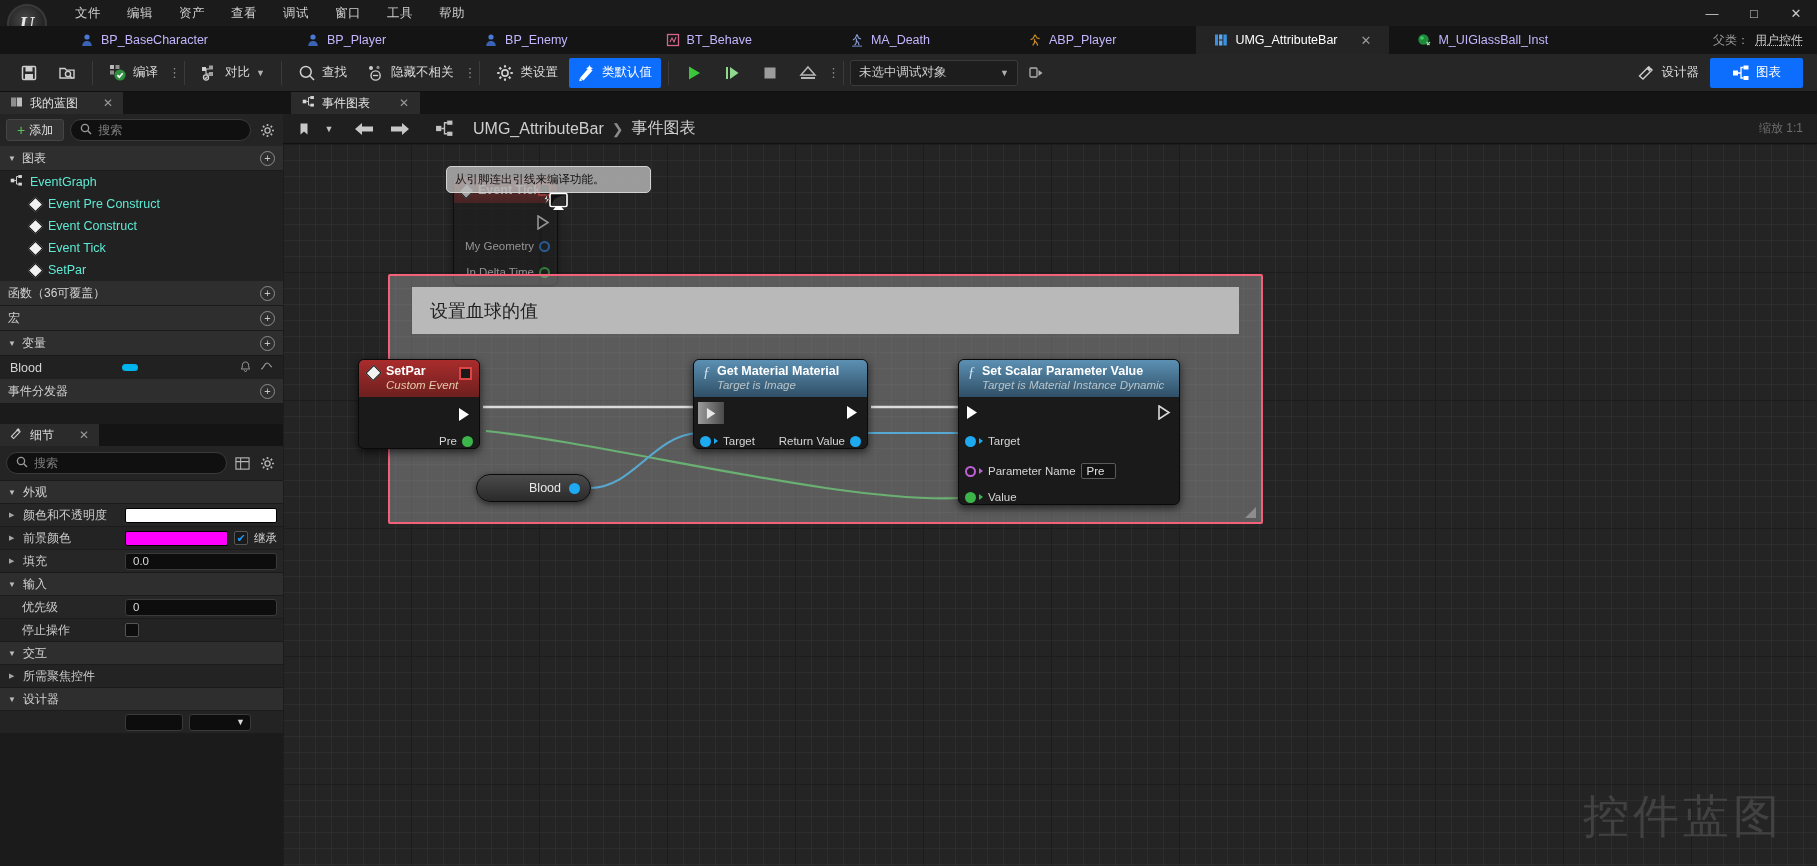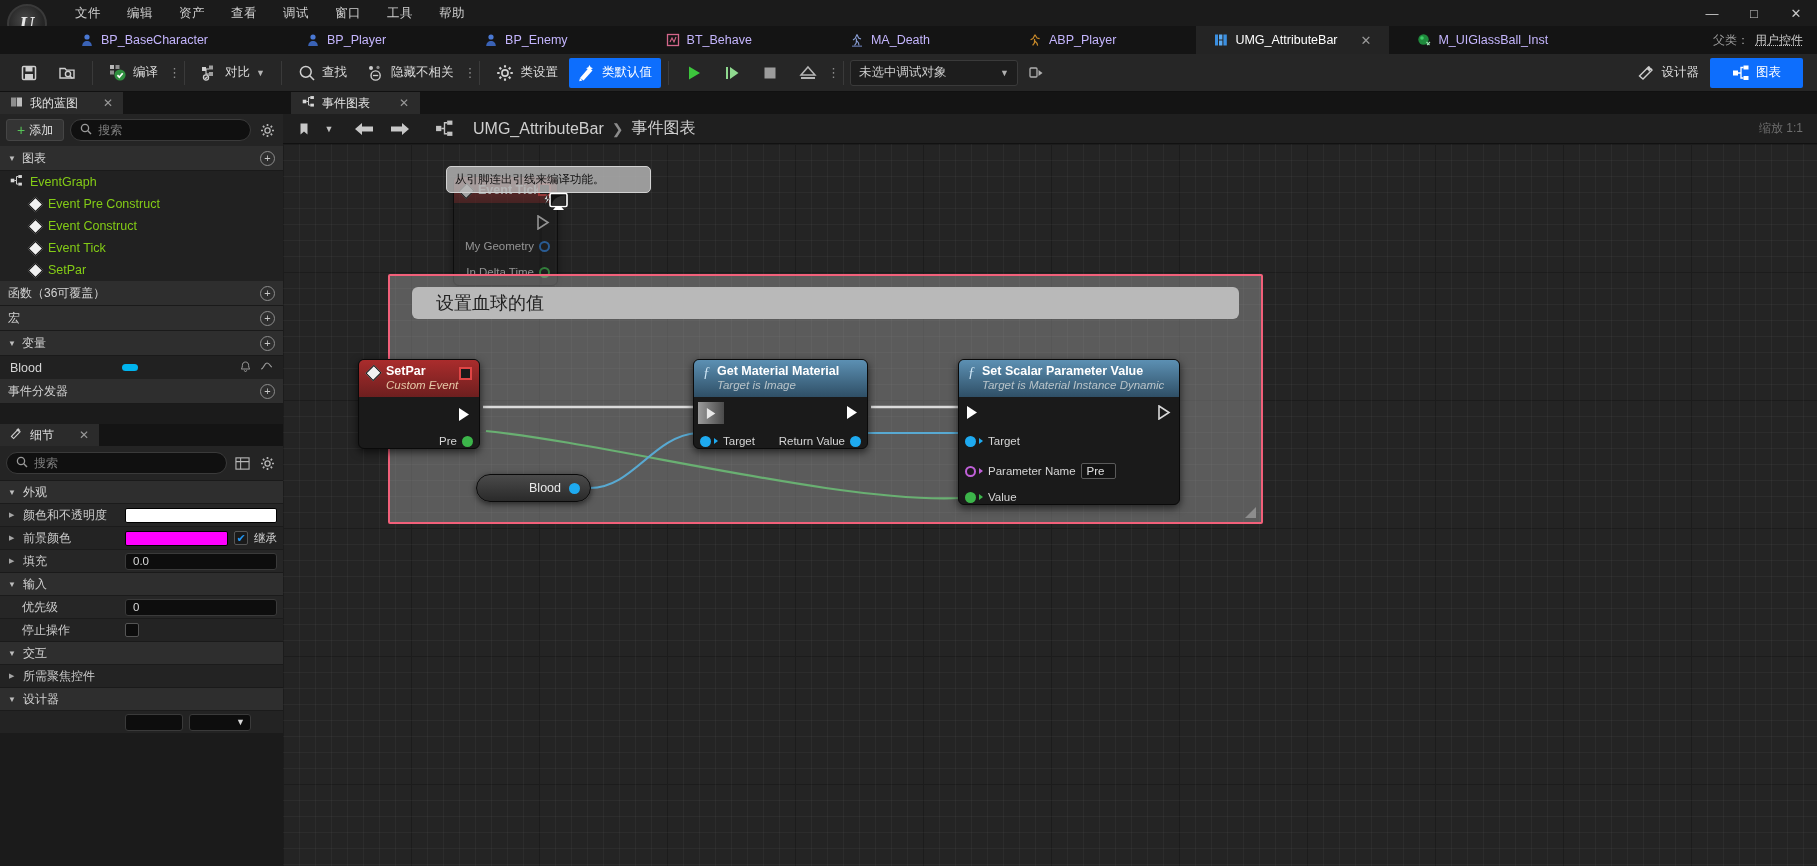--- a/index.html
+++ b/index.html
@@ -107,21 +107,21 @@
     background: #2e2e2e; font-size: 12px; color: #d2d2d2;
     border-bottom: 1px solid #1a1a1a; position: relative;
   }
   .sec-head .tri { margin-right: 6px; font-size: 8px; color: #bdbdbd; }
   .sec-head .plusc {
     position: absolute; right: 8px; width: 15px; height: 15px; border-radius: 50%;
     border: 1px solid #8c8c8c; color: #c8c8c8; font-size: 11px; line-height: 13px;
     text-align: center;
   }
   .tree-row {
-    display: flex; align-items: center; height: 22px; font-size: 12.5px; color: #84cc16;
+    display: flex; align-items: center; height: 22px; font-size: 12.5px; color: #5eead4;
     background: #212121; padding-left: 10px; gap: 7px;
   }
   .tree-row.indent1 { padding-left: 30px; }
   .dia {
     width: 11px; height: 11px; background: #f2f2f2; transform: rotate(45deg);
     border: 1px solid #111; flex: 0 0 11px;
   }
   .var-row {
     display: flex; align-items: center; height: 23px; font-size: 12.5px; color: #d5d5d5;
     background: #212121; padding: 0 10px; gap: 8px;
@@ -222,23 +222,23 @@
     position: absolute; left: 260px; top: 48px; width: 25px; height: 22px;
   }
 
   
   .comment {
     position: absolute; left: 105px; top: 130px; width: 875px; height: 250px;
     border: 2px solid #f2607a; background: rgba(170,170,170,0.42);
     border-radius: 2px;
   }
   .comment .cmt-bar {
-    position: absolute; left: 22px; top: 11px; right: 22px; height: 32px;
-    background: #b9b9b9; display: flex; align-items: center; padding-left: 24px;
-    font-size: 18px; color: #222; border-radius: 6px;
+    position: absolute; left: 22px; top: 11px; right: 22px; height: 47px;
+    background: #b9b9b9; display: flex; align-items: center; padding-left: 18px;
+    font-size: 18px; color: #222;
   }
   .comment .resize {
     position: absolute; right: 5px; bottom: 4px; width: 0; height: 0;
     border-right: 11px solid #8d8d8d; border-top: 11px solid transparent;
   }
 
   
   .bpnode {
     position: absolute; background: #1a1a1a; border: 1px solid #0a0a0a;
     border-radius: 6px; box-shadow: 0 3px 9px rgba(0,0,0,.65);
@@ -969,15 +969,16 @@
             <span class="txtfield-pin">Pre</span>
           </div>
           <div class="rowpin" style="left:6px; top:94px;">
             <span class="pin-circle" style="background:#3cb54a;"></span>
             <span class="pin-caret" style="color:#3cb54a;margin-left:-2px;"></span>
             <span>Value</span>
           </div>
         </div>
       </div>
 
+      <div class="watermark">控件蓝图</div>
     </div>
   </div>
 </div>
 
 </body></html>

